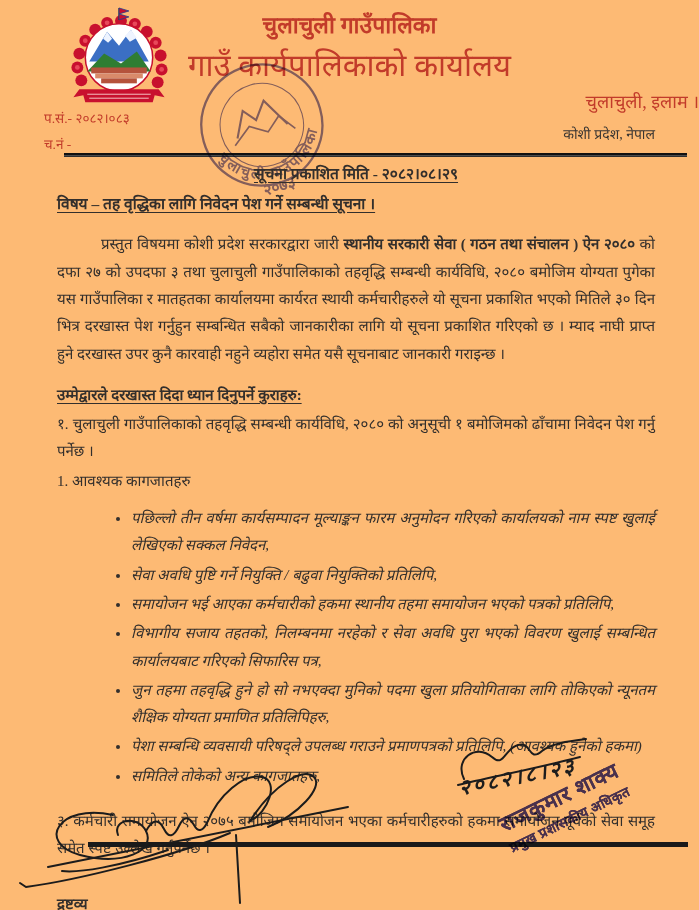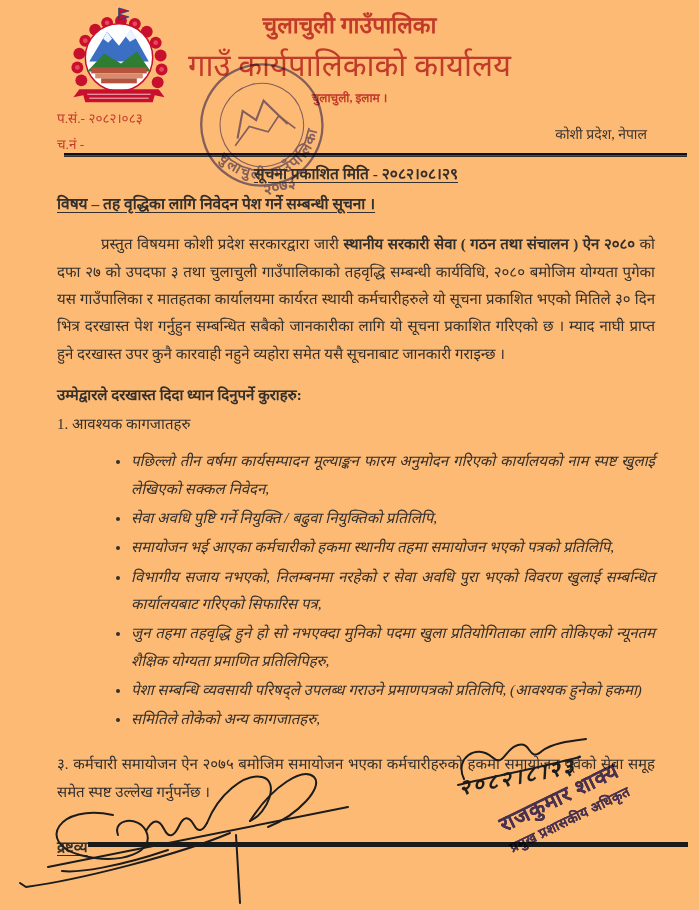--- a/index.html
+++ b/index.html
@@ -10,35 +10,35 @@
     background:#fdba74;
     font-family:"Liberation Serif","DejaVu Serif",serif;
     color:#332f2c;
     overflow:hidden;
   }
   
   .logo{position:absolute;left:58px;top:6px;width:122px;height:114px;}
   .header-titles{position:absolute;left:0;right:0;top:12px;text-align:center;line-height:1.25;}
   .muni-name{font-size:23px;font-weight:bold;color:#c23b2a;}
   .office-name{font-size:31px;font-weight:normal;color:#c23b2a;margin-top:6px;}
-  .office-addr{font-size:12px;font-weight:bold;color:#c23b2a;margin-top:5px;}
-  .refs{position:absolute;left:57px;top:106px;font-size:13.5px;color:#c23b2a;line-height:1.9;}
-  .province{position:absolute;right:52px;top:124px;font-size:14px;color:#3a3632;}
+  .office-addr{font-size:18px;font-weight:normal;color:#c23b2a;margin-top:5px;text-align:right;}
+  .refs{position:absolute;left:44px;top:106px;font-size:13.5px;color:#c23b2a;line-height:1.9;}
+  .province{position:absolute;right:44px;top:124px;font-size:14px;color:#3a3632;}
   .header-rule{position:absolute;left:64px;top:153px;width:623px;height:4px;background:linear-gradient(#111 45%,#555 55%,#222);}
   
   .seal{position:absolute;left:190px;top:56px;width:146px;height:146px;transform:rotate(-16deg);opacity:.72;mix-blend-mode:multiply;pointer-events:none;}
   
   .content{position:absolute;left:57px;top:160px;width:598px;font-size:15px;line-height:1.82;}
   .date-line{text-align:center;font-weight:bold;font-size:15.5px;}
   .date-line span, .subject-line span{text-decoration:underline;text-underline-offset:3px;}
   .subject-line{text-align:left;font-weight:bold;font-size:15.5px;margin-top:2px;}
   .para{ text-align:justify; text-indent:44px; margin-top:13px;}
   .para.noindent{text-indent:0;}
   .sec-heading{font-weight:bold;margin-top:14px;}
-  .sec-heading span{text-underline-offset:3px;}
+  .sec-heading span{text-decoration:underline;text-underline-offset:3px;}
   .numbered{ text-align:justify; margin-top:2px;}
   ul.docs{margin:10px 0 0 58px;padding-left:16px;}
   ul.docs li{margin:2px 0;text-align:justify;font-style:italic;}
   .note-heading{font-weight:bold;margin-top:28px;}
   .note-heading span{text-decoration:underline;text-underline-offset:3px;}
   
   .bottom-rule{position:absolute;left:88px;top:842px;width:600px;height:5px;background:#1a1a1a;z-index:1;}
   .sig-left{position:absolute;left:18px;top:755px;width:350px;height:150px;z-index:2;}
   .sig-right{position:absolute;left:452px;top:735px;width:170px;height:60px;z-index:2;}
   .sig-date{
@@ -141,27 +141,28 @@
     <div class="subject-line">
       <span>विषय – तह वृद्धिका लागि निवेदन पेश गर्ने सम्बन्धी सूचना ।</span>
     </div>
 
     <div class="para"><span>प्रस्तुत विषयमा कोशी प्रदेश सरकारद्वारा जारी </span><span class="bold">स्थानीय सरकारी सेवा ( गठन तथा संचालन ) ऐन २०८०</span><span> को दफा २७ को उपदफा ३ तथा चुलाचुली गाउँपालिकाको तहवृद्धि सम्बन्धी कार्यविधि, २०८० बमोजिम योग्यता पुगेका यस गाउँपालिका र मातहतका कार्यालयमा कार्यरत स्थायी कर्मचारीहरुले यो सूचना प्रकाशित भएको मितिले ३० दिन भित्र दरखास्त पेश गर्नुहुन सम्बन्धित सबैको जानकारीका लागि यो सूचना प्रकाशित गरिएको छ । म्याद नाघी प्राप्त हुने दरखास्त उपर कुनै कारवाही नहुने व्यहोरा समेत यसै सूचनाबाट जानकारी गराइन्छ ।</span></div>
 
     <div class="sec-heading">
       <span>उम्मेद्वारले  दरखास्त दिदा ध्यान दिनुपर्ने कुराहरु:</span>
     </div>
 
+    <div class="numbered">१. चुलाचुली गाउँपालिकाको तहवृद्धि सम्बन्धी कार्यविधि, २०८० को अनुसूची १ बमोजिमको ढाँचामा निवेदन पेश गर्नु पर्नेछ ।</div>
     <div class="numbered">1. आवश्यक कागजातहरु</div>
 
     <ul class="docs">
       <li>पछिल्लो तीन वर्षमा कार्यसम्पादन मूल्याङ्कन फारम अनुमोदन गरिएको कार्यालयको नाम स्पष्ट खुलाई लेखिएको सक्कल निवेदन,</li>
       <li>सेवा अवधि पुष्टि गर्ने नियुक्ति / बढुवा नियुक्तिको प्रतिलिपि,</li>
       <li>समायोजन भई आएका कर्मचारीको हकमा स्थानीय तहमा समायोजन भएको पत्रको प्रतिलिपि,</li>
-      <li>विभागीय सजाय नभएको, निलम्बनमा नरहेको र सेवा अवधि पुरा भएको विवरण खुलाई सम्बन्धित कार्यालयबाट गरिएको सिफारिस पत्र,</li>
+      <li>विभागीय सजाय तहतको, निलम्बनमा नरहेको र सेवा अवधि पुरा भएको विवरण खुलाई सम्बन्धित कार्यालयबाट गरिएको सिफारिस पत्र,</li>
       <li>जुन तहमा तहवृद्धि हुने हो सो नभएक्दा मुनिको पदमा खुला प्रतियोगिताका लागि तोकिएको न्यूनतम शैक्षिक योग्यता प्रमाणित प्रतिलिपिहरु,</li>
       <li>पेशा सम्बन्धि व्यवसायी परिषद्ले उपलब्ध गराउने प्रमाणपत्रको प्रतिलिपि, (आवश्यक हुनेको हकमा)</li>
       <li>समितिले तोकेको अन्य कागजातहरु,</li>
     </ul>
 
     <div class="para noindent" style="margin-top:18px">३. कर्मचारी समायोजन ऐन २०७५ बमोजिम समायोजन भएका कर्मचारीहरुको हकमा समायोजन पूर्वको सेवा समूह समेत स्पष्ट उल्लेख गर्नुपर्नेछ ।</div>
 
     <div class="note-heading">
       <span>द्रष्टव्य</span>
     </div>

